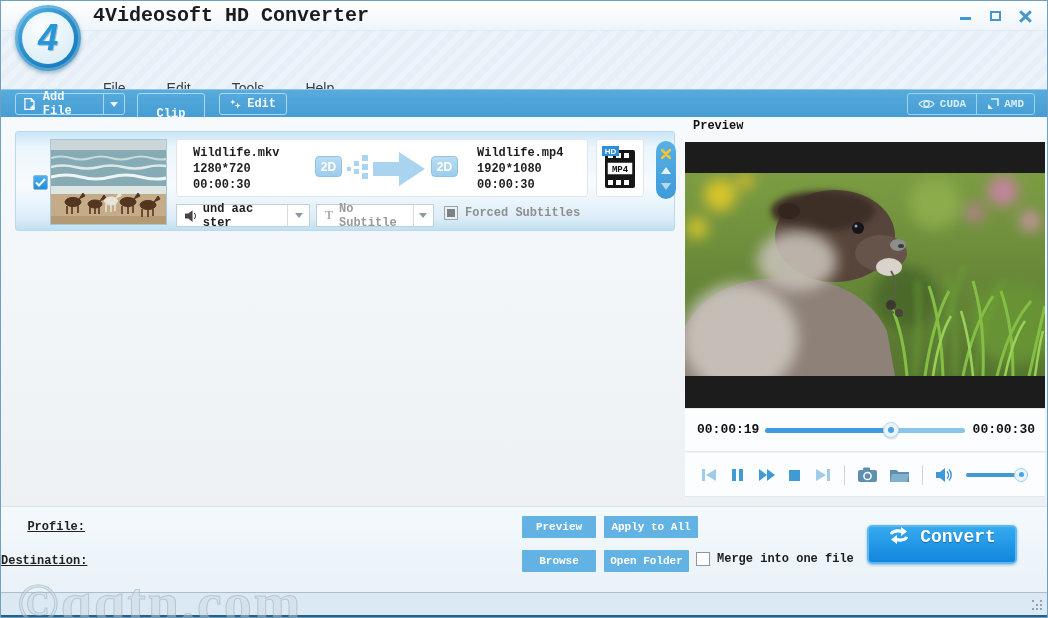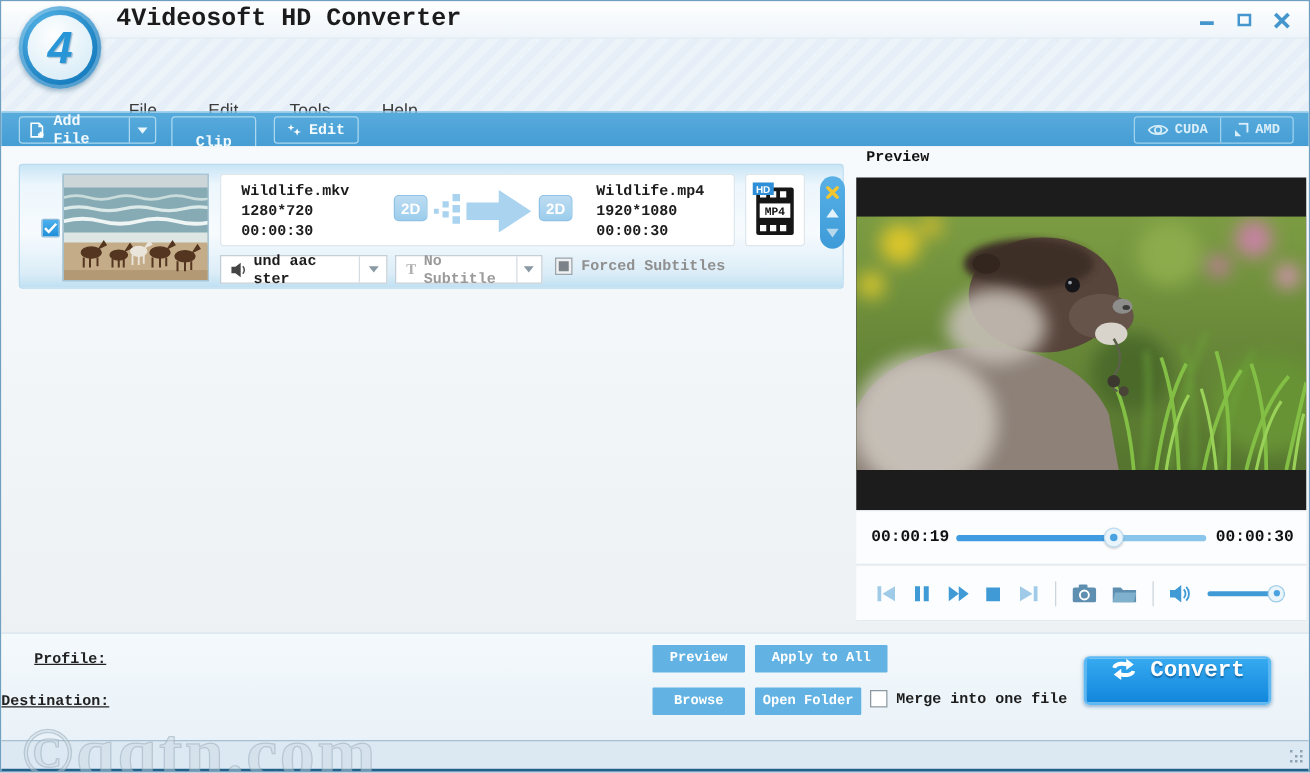--- a/index.html
+++ b/index.html
@@ -120,21 +120,21 @@
   #profile-select{position:absolute;left:90px;top:9px;width:422px;height:22px;background:#fff;
     border:1px solid #93acbe;display:flex;align-items:center;gap:6px;padding:0 8px 0 6px;cursor:pointer;}
   #profile-text{font-size:12px;font-weight:700;color:#1d1d1d;white-space:nowrap;}
   #profile-select .dd-tri{margin-left:auto;border-top-color:#5a6a76;}
   #dest-input{position:absolute;left:90px;top:43px;width:422px;height:22px;background:#fff;
     border:1px solid #93acbe;font-size:12px;font-weight:700;color:#1d1d1d;padding:0 6px;
     font-family:"Liberation Mono","DejaVu Sans Mono",monospace;}
   .flat-btn{position:absolute;height:22px;background:#62b3e3;color:#fff;font-size:11px;font-weight:700;
     display:flex;align-items:center;justify-content:center;cursor:pointer;border-radius:1px;}
   #settings-btn{left:521px;top:9px;width:74px;}
-  #apply-btn{left:603px;top:9px;width:106px;font-family:Liberation Mono, monospace;}
+  #apply-btn{left:603px;top:9px;width:94px;font-family:Liberation Mono, monospace;}
   #browse-btn{left:521px;top:43px;width:74px;}
   #openfolder-btn{left:603px;top:43px;width:85px;}
   #merge-row{position:absolute;left:695px;top:45px;display:flex;align-items:center;gap:7px;cursor:pointer;}
   #merge-box{width:14px;height:14px;border:1px solid #8a97a0;background:#fff;}
   #merge-label{font-size:12px;font-weight:700;color:#1d1d1d;}
   #convert-btn{position:absolute;left:866px;top:18px;width:150px;height:39px;border-radius:5px;
     background:linear-gradient(#35aaf0,#1286dc);border:2px solid #5cb8f2;display:flex;
     justify-content:center;gap:10px;cursor:pointer;box-shadow:0 1px 3px rgba(20,90,150,.4);}
   #convert-label{color:#fff;font-size:18px;font-weight:700;text-shadow:0 1px 1px rgba(0,60,110,.5);}
 

